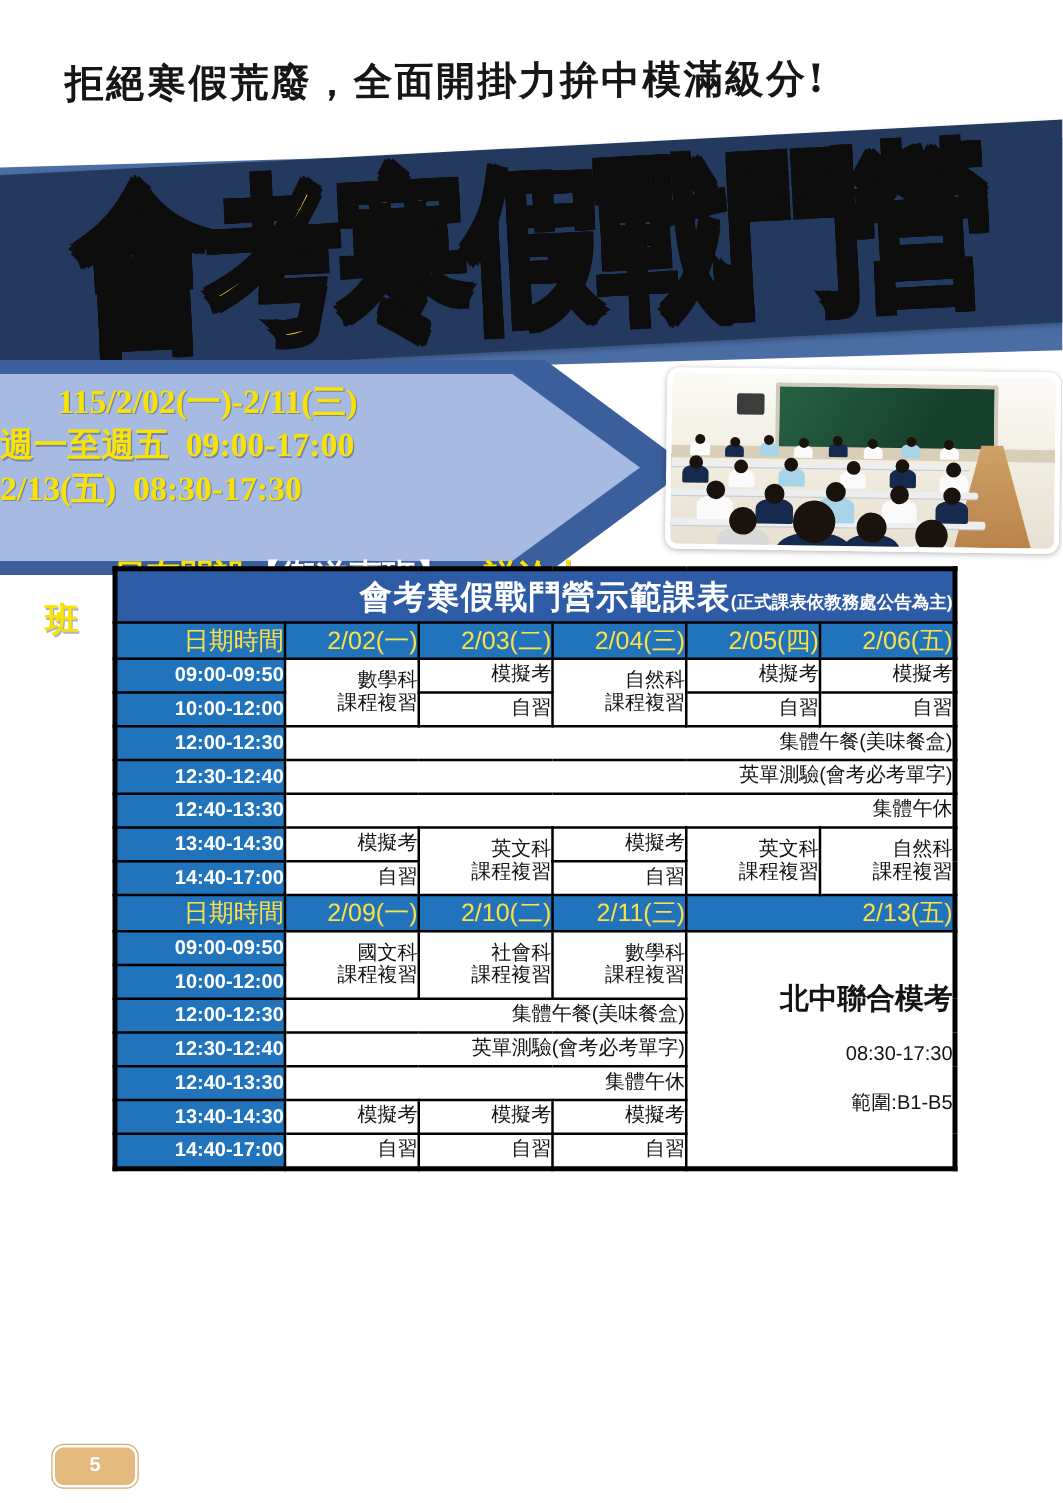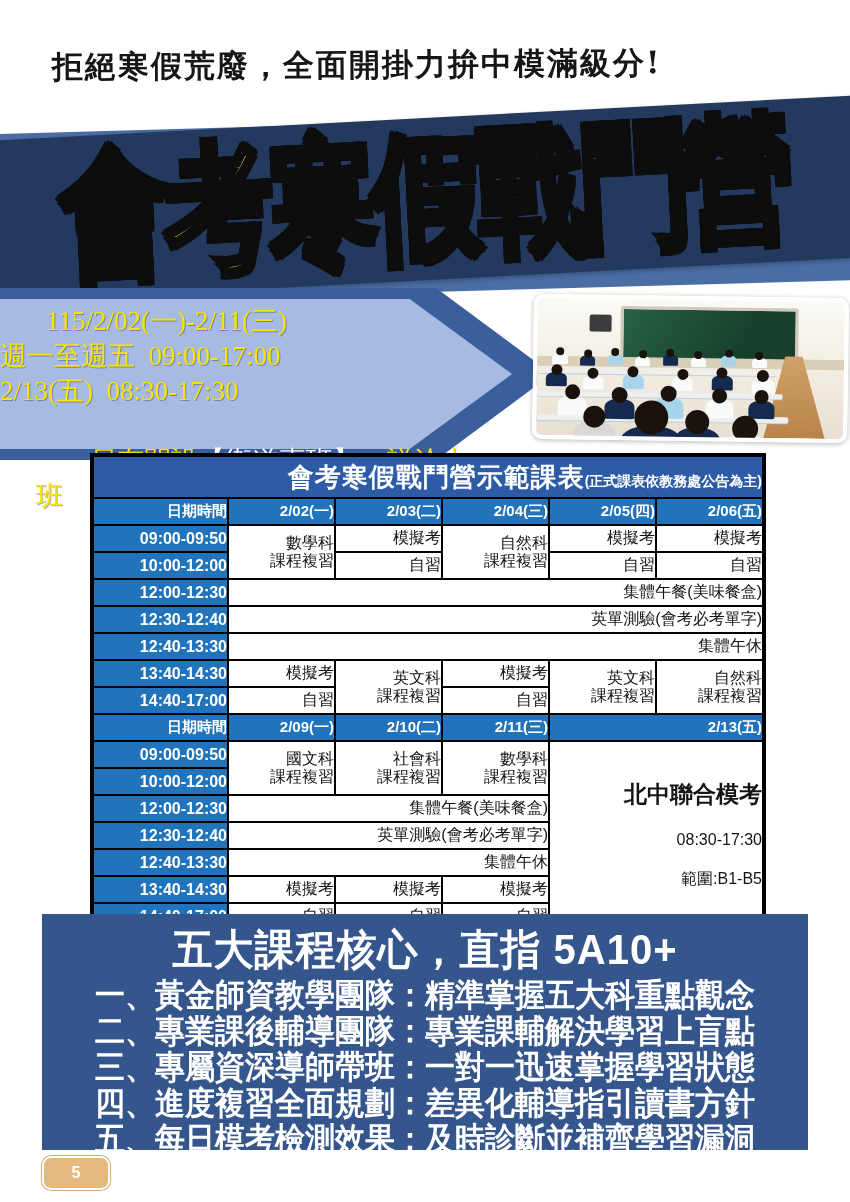--- a/index.html
+++ b/index.html
@@ -25,21 +25,21 @@
     text-shadow:3px 0 0 #0d0d0d,-3px 0 0 #0d0d0d,0 3px 0 #0d0d0d,0 -3px 0 #0d0d0d,
                 3px 3px 0 #0d0d0d,-3px -3px 0 #0d0d0d,3px -3px 0 #0d0d0d,-3px 3px 0 #0d0d0d;}
 
   
   .info-wrap{position:absolute;left:0;top:288px;width:560px;height:172px;}
   .arrow-outer{position:absolute;left:0;top:0;width:552px;height:172px;background:#3B5F9D;
     clip-path:polygon(0 0,79% 0,100% 50%,79% 100%,0 100%);}
   .arrow-inner{position:absolute;left:0;top:11px;width:512px;height:150px;background:#A6BAE2;
     clip-path:polygon(0 0,80% 0,100% 50%,80% 100%,0 100%);}
   .info-text{position:absolute;left:0;top:16px;width:470px;
-    font-family:"Liberation Serif",serif;font-weight:normal;font-size:27px;color:#F8E400;
+    font-family:"Liberation Serif",serif;font-weight:bold;font-size:27px;color:#F8E400;
     text-shadow:1px 1px 0 rgba(30,30,80,.35);}
   .info-line{line-height:35px;white-space:pre-wrap;}
   .il-left{text-align:left;padding-left:46px;}
   .il-left4{text-align:left;padding-left:36px;}
   .il-right{text-align:left;padding-right:8px;}
   .seg-white{color:#ffffff;}
 
   
   .photo{position:absolute;left:533px;top:296px;width:307px;height:137px;border-radius:10px;
     border:4px solid #fff;box-shadow:0 1px 5px rgba(0,0,0,.3);overflow:hidden;
@@ -56,21 +56,21 @@
   .student .torso{position:absolute;left:0;border-radius:40% 40% 8% 8%;}
 
   
   .sched{position:absolute;left:90px;top:453px;width:672px;border-collapse:collapse;
     table-layout:fixed;border:4px solid #000;}
   .sched td,.sched th{border:2px solid #000;padding:0;text-align:right;vertical-align:middle;
     font-family:"Liberation Sans",sans-serif;}
   .sched .ttl{background:#2D5BA5;color:#fff;height:40px;}
   .sched .ttl .big{font-size:26px;font-weight:bold;letter-spacing:1px;}
   .sched .ttl .small{font-size:14px;font-weight:bold;}
-  .sched th{background:#2173BB;color:#ffffff;font-size:15px;font-weight:bold;height:25px;}
+  .sched th{background:#2173BB;color:#fde047;font-size:20px;font-weight:normal;height:25px;}
   .sched td.time{background:#2173BB;color:#fff;font-size:16px;font-weight:bold;height:25px;}
   .sched td.cell{background:#fff;color:#141414;font-size:16px;height:25px;white-space:pre-line;line-height:1.15;}
   .exam-title{font-size:23px;font-weight:bold;color:#141414;margin-bottom:4px;}
   .exam-sub{font-size:16px;color:#141414;line-height:1.3;}
 
   
   .core-box{position:absolute;left:42px;top:914px;width:766px;height:236px;background:#35568C;
     color:#fff;text-align:center;overflow:hidden;}
   .core-title{margin-top:8px;font-size:40px;font-weight:900;letter-spacing:1px;transform:scaleY(1.05);}
   .core-item{font-size:30px;font-weight:900;line-height:36px;letter-spacing:0px;
@@ -323,26 +323,18 @@
     </tr>
     <tr>
       <td class="time">14:40-17:00</td>
       <td class="cell">自習</td>
       <td class="cell">自習</td>
       <td class="cell">自習</td>
     </tr>
   </tbody>
     </table>
 
-  <div class="core-box">
-    <div class="core-title">五大課程核心，直指 5A10+</div>
-    <div class="core-item">一、黃金師資教學團隊：精準掌握五大科重點觀念</div>
-    <div class="core-item">二、專業課後輔導團隊：專業課輔解決學習上盲點</div>
-    <div class="core-item">三、專屬資深導師帶班：一對一迅速掌握學習狀態</div>
-    <div class="core-item">四、進度複習全面規劃：差異化輔導指引讀書方針</div>
-    <div class="core-item">五、每日模考檢測效果：及時診斷並補齊學習漏洞</div>
-  </div>
 
   <div class="page-badge">
     <span>5</span>
   </div>
 
 </div>
 
 </body></html>

